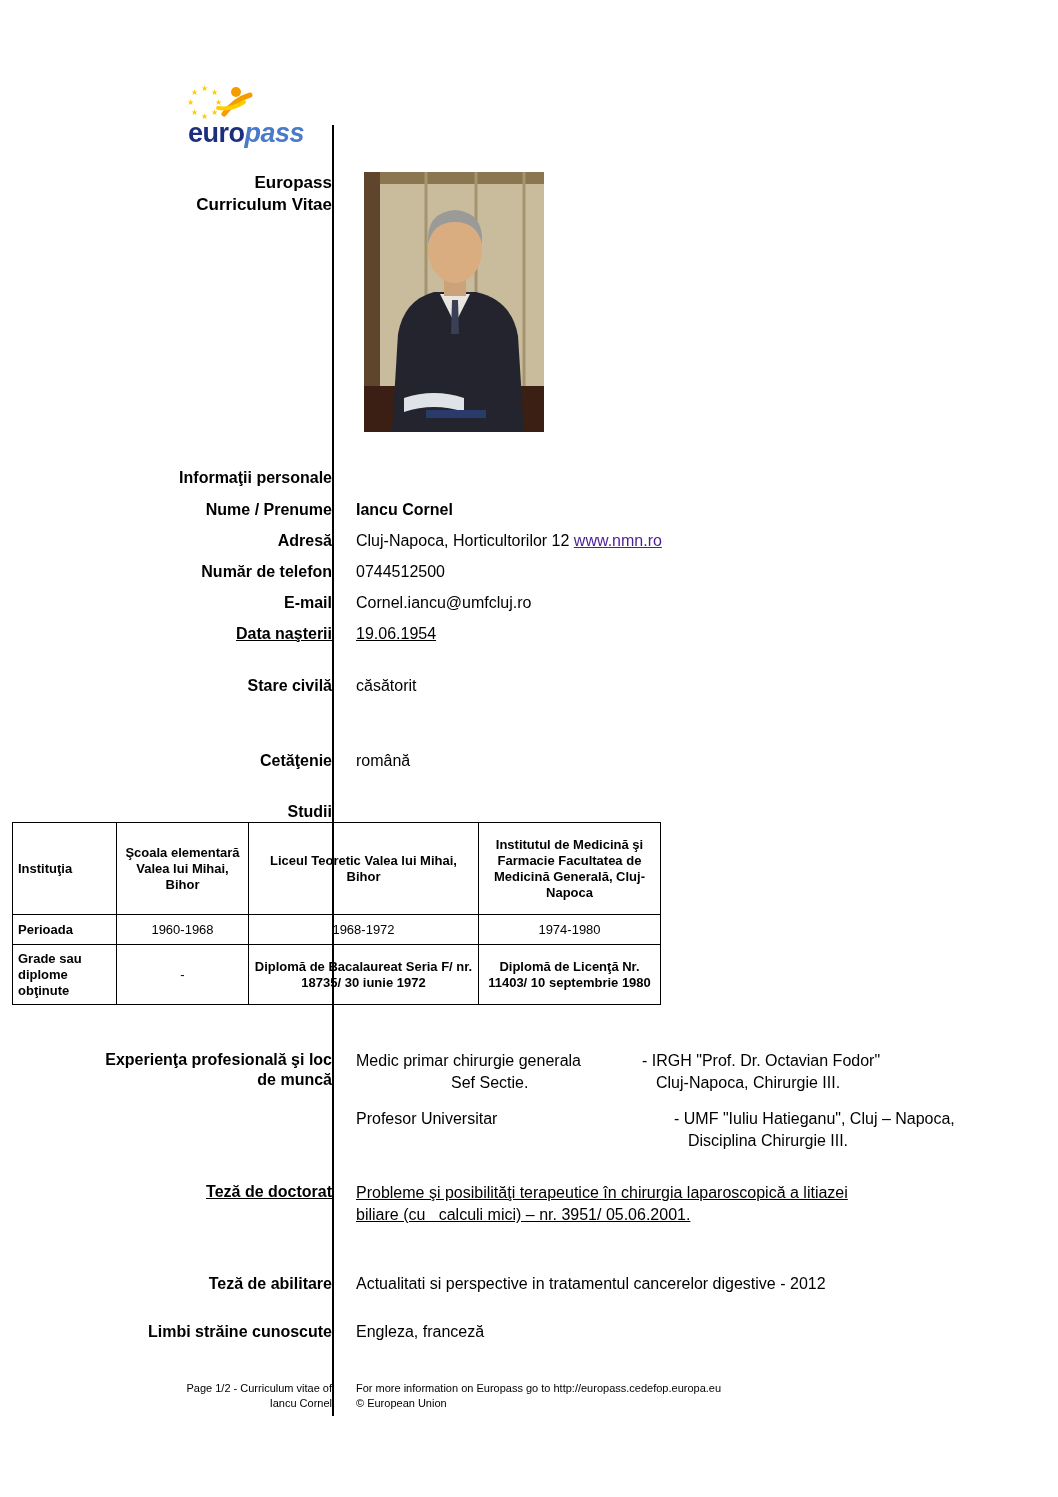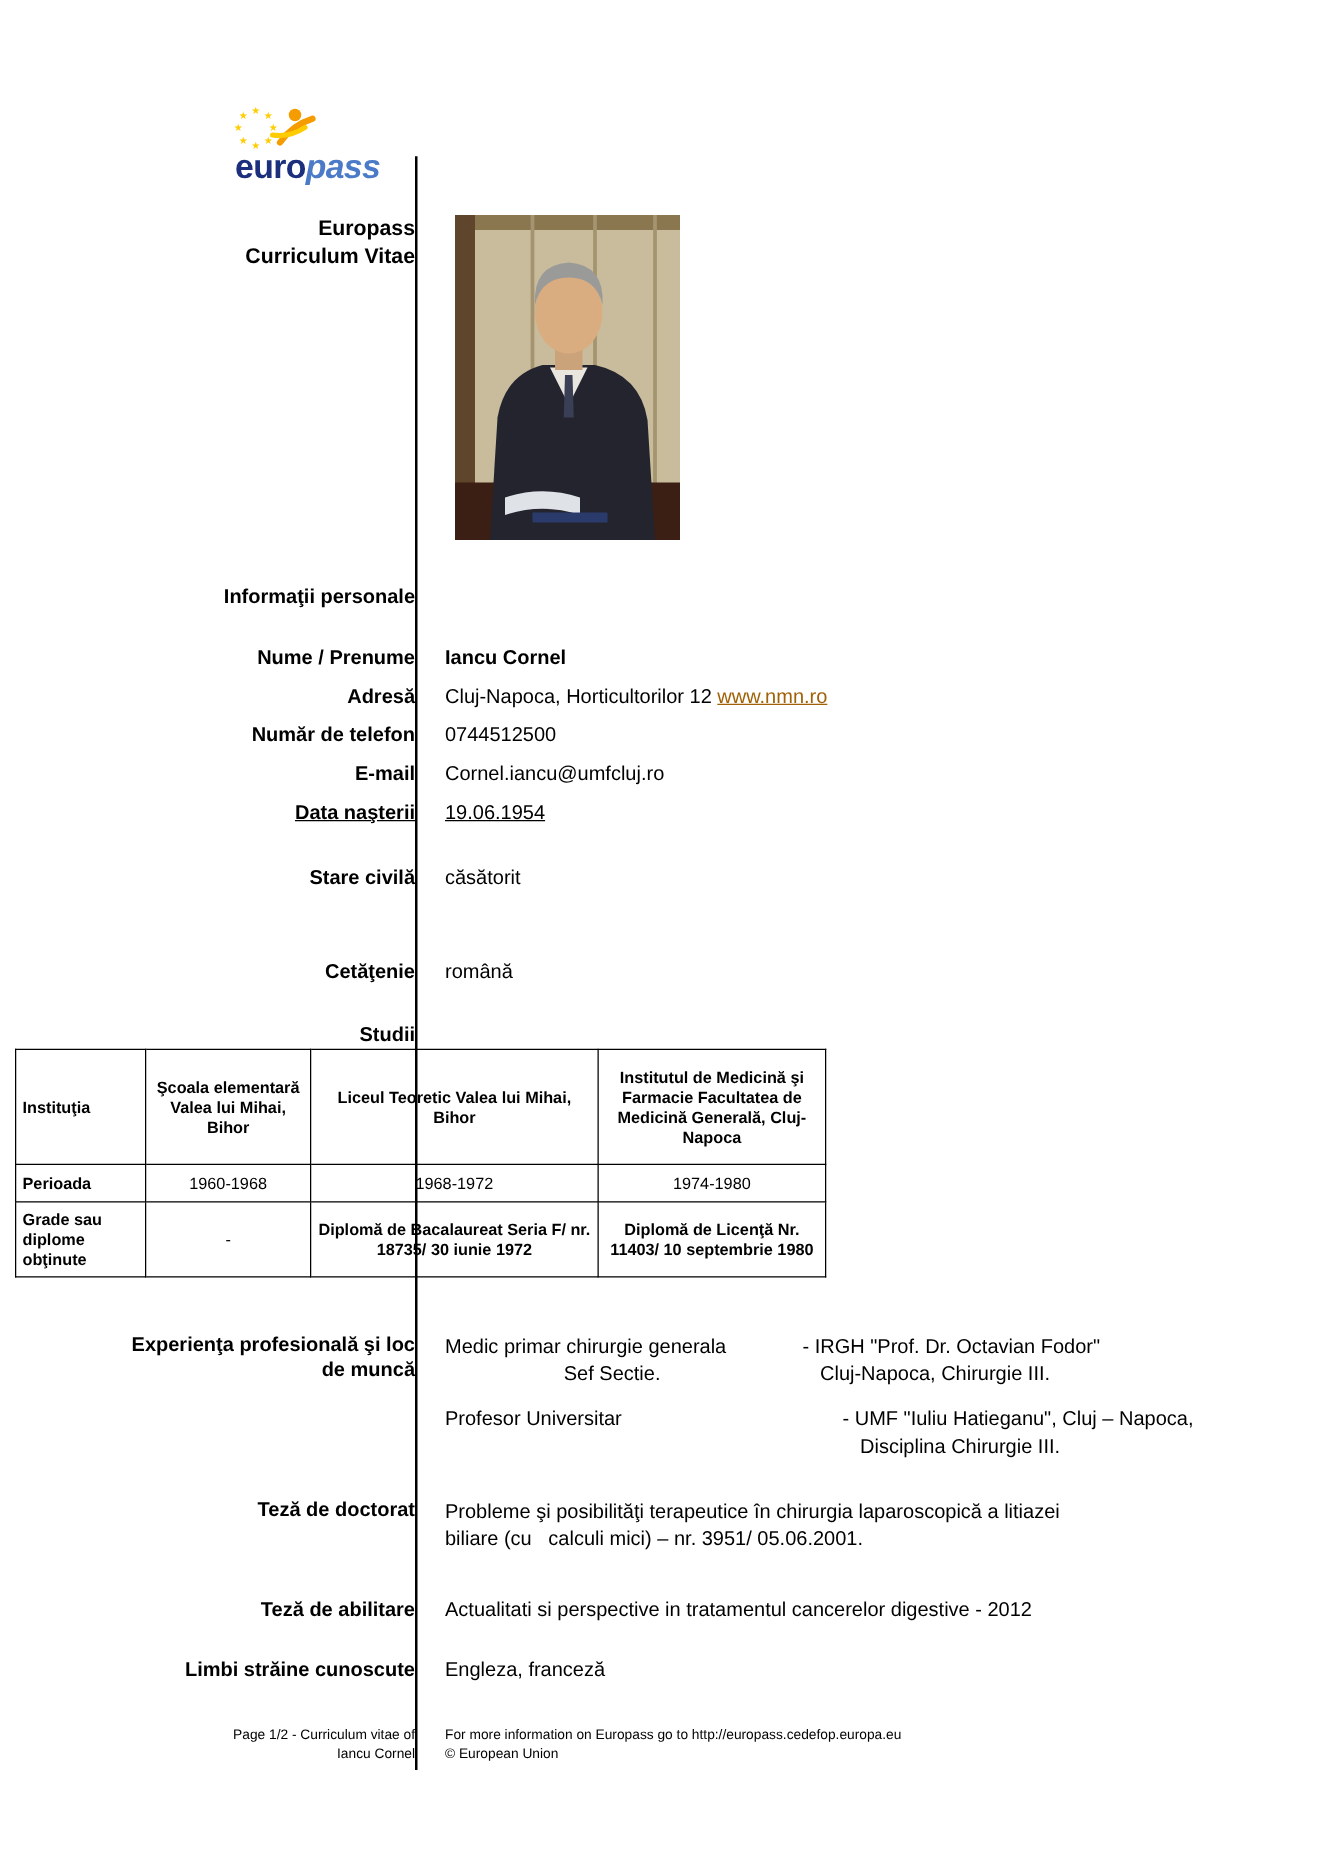--- a/index.html
+++ b/index.html
@@ -24,21 +24,21 @@
   .lbl { width:332px; padding-right:12px; text-align:right; font-weight:bold;
          font-size:16px; line-height:20px; flex-shrink:0; }
   .val { flex:1; padding-left:12px; font-size:16px; line-height:20px; padding-right:60px; }
   .bold { font-weight:bold; }
 
   .doc-title { font-size:17px; line-height:22px; font-weight:bold; }
   .title-row { margin-bottom:36px; }
   .photo { width:180px; height:260px; margin-left:8px; }
   .photo svg { display:block; }
 
-  .section-row { margin-bottom:29px; }
+  .section-row { margin-bottom:12px; }
   .gap-birth { margin-bottom:32px;text-decoration:underline; }
   .gap-citizen { margin-bottom:31px; }
   .gap-marital { margin-bottom:55px; }
 
   
   .studies-row { margin-bottom:45px;flex-direction:column; }
   .studies-table { border-collapse:collapse; table-layout:fixed; width:648px; font-size:13px; line-height:16px; }
   .studies-table td { border:1px solid #000; padding:3px 5px; vertical-align:middle; }
   .label-cell { font-weight:bold; text-align:left;margin-left:20px; }
   .cell-bottom { vertical-align:bottom; }
@@ -52,25 +52,25 @@
   
   .exp-row { margin-bottom:30px; }
   .exp-val { line-height:22px; }
   .exp-entry { display:flex; }
   .exp-entry2 { margin-top:14px;gap:32px; }
   .exp-role { width:286px; flex-shrink:0; }
   .exp-role2 { padding-left:95px; }
   .exp-org { flex:1; }
   .exp-org2 { padding-left:14px; }
 
-  .phd-row { margin-bottom:36px; }
+  .phd-row { margin-bottom:48px;text-decoration:underline; }
   .phd-text { white-space:pre-wrap; line-height:22px; }
   .hab-row { margin-bottom:28px; }
 
-  .link { color:#a16207; text-decoration:underline; cursor:pointer; }
+  .link { color:#4c1d95; text-decoration:underline; cursor:pointer; }
 
   
   .footer { position:absolute; top:1381px; left:0; width:1058px; display:flex;
             font-size:11px; line-height:15px; }
   .f-left { width:332px; padding-right:12px; text-align:right; flex-shrink:0; }
   .f-right { padding-left:12px; }
 </style>
 </head>
 <body>
 

